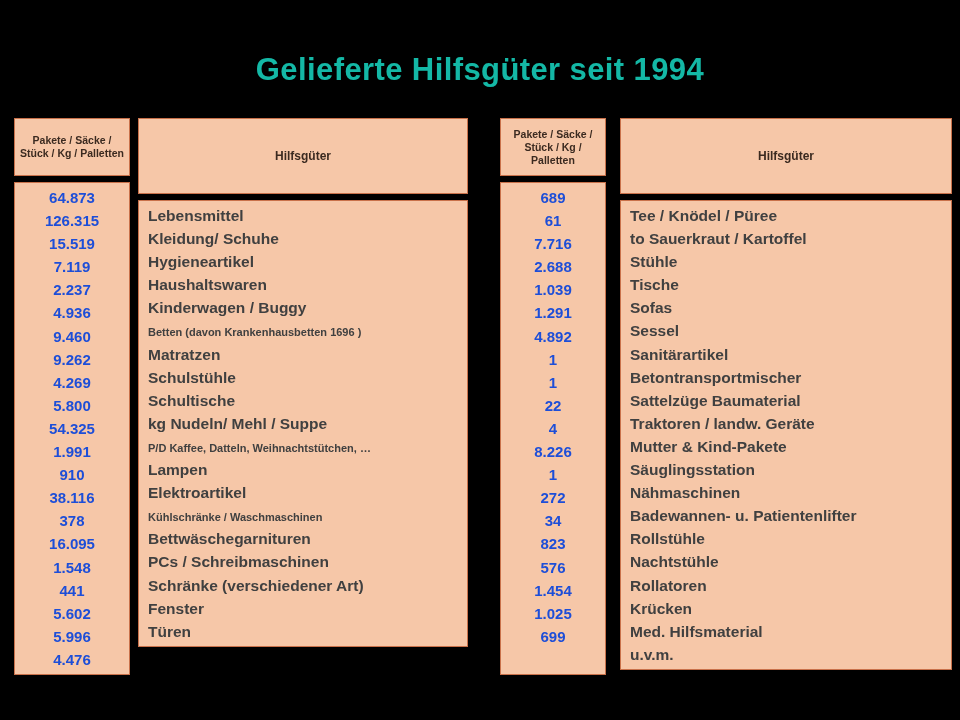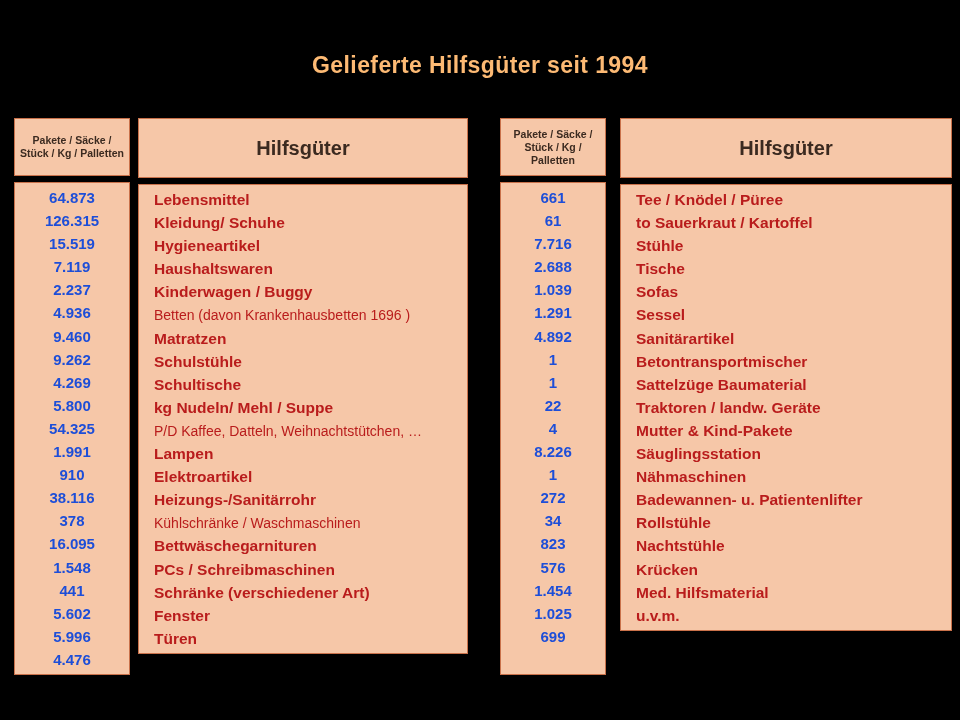--- a/index.html
+++ b/index.html
@@ -13,22 +13,22 @@
     font-family: "Liberation Sans", sans-serif;
     overflow: hidden;
     position: relative;
   }
   .page-title {
     position: absolute;
     top: 52px;
     left: 0;
     width: 960px;
     text-align: center;
-    color: #fdba74;
-    font-size: 23px;
+    color: #14b8a6;
+    font-size: 31px;
     font-weight: bold;
     letter-spacing: 0.4px;
   }
 
   .panel {
     position: absolute;
     top: 118px;
   }
   .panel-left { left: 14px; }
   .panel-right { left: 500px; }
@@ -57,22 +57,22 @@
   }
 
   .head-amounts {
     height: 58px;
     font-size: 10.5px;
     line-height: 13px;
     font-weight: bold;
     padding: 0 4px;
   }
   .head-items {
-    height: 60px;
-    font-size: 20px;
+    height: 76px;
+    font-size: 12px;
     font-weight: bold;
   }
 
   .body-box {
     background: #f6c7a8;
     border: 1px solid #c9714a;
     box-sizing: border-box;
     margin-top: 6px;
     padding: 3px 0 3px 0;
   }
@@ -84,30 +84,30 @@
     white-space: nowrap;
     overflow: hidden;
   }
   .amount-row {
     text-align: center;
     font-size: 15px;
     font-weight: bold;
     color: #1d4ed8;
   }
   .item-row {
-    padding-left: 15px;
-    color: #b91c1c;
+    padding-left: 9px;
+    color: #404040;
   }
   .item-row .big {
     font-size: 15.5px;
     font-weight: bold;
   }
   .item-row .small {
-    font-size: 14px;
-    font-weight: normal;
+    font-size: 11px;
+    font-weight: bold;
   }
 
   
   .panel-left .col-amounts { width: 116px; }
   .panel-left .col-items { width: 330px; margin-left: 8px; }
   
   .panel-right .col-amounts { width: 106px; }
   .panel-right .col-items { width: 332px; margin-left: 14px; }
 </style>
 </head>
@@ -152,38 +152,37 @@
           <div class="row item-row"><span class="big">Haushaltswaren</span></div>
           <div class="row item-row"><span class="big">Kinderwagen / Buggy</span></div>
           <div class="row item-row"><span class="small">Betten   (davon Krankenhausbetten   1696 )</span></div>
           <div class="row item-row"><span class="big">Matratzen</span></div>
           <div class="row item-row"><span class="big">Schulstühle</span></div>
           <div class="row item-row"><span class="big">Schultische</span></div>
           <div class="row item-row"><span class="big">kg Nudeln/ Mehl / Suppe</span></div>
           <div class="row item-row"><span class="small">P/D Kaffee, Datteln, Weihnachtstütchen, …</span></div>
           <div class="row item-row"><span class="big">Lampen</span></div>
           <div class="row item-row"><span class="big">Elektroartikel</span></div>
-          <div class="row item-row"><span class="big">Heizungs-/Sanitärrohr</span></div>
           <div class="row item-row"><span class="small">Kühlschränke / Waschmaschinen</span></div>
           <div class="row item-row"><span class="big">Bettwäschegarnituren</span></div>
           <div class="row item-row"><span class="big">PCs / Schreibmaschinen</span></div>
           <div class="row item-row"><span class="big">Schränke (verschiedener Art)</span></div>
           <div class="row item-row"><span class="big">Fenster</span></div>
           <div class="row item-row"><span class="big">Türen</span></div>
         </div>
     </div>
   </div>
 </div>
 
 <div class="panel panel-right">
   <div class="cols">
     <div class="col-amounts">
       <div class="head-box head-amounts">Pakete / Säcke / Stück / Kg / Palletten</div>
       <div class="body-box" id="right-amounts">
-          <div class="row amount-row">661</div>
+          <div class="row amount-row">689</div>
           <div class="row amount-row">61</div>
           <div class="row amount-row">7.716</div>
           <div class="row amount-row">2.688</div>
           <div class="row amount-row">1.039</div>
           <div class="row amount-row">1.291</div>
           <div class="row amount-row">4.892</div>
           <div class="row amount-row">1</div>
           <div class="row amount-row">1</div>
           <div class="row amount-row">22</div>
           <div class="row amount-row">4</div>
@@ -211,19 +210,20 @@
           <div class="row item-row"><span class="big">Sanitärartikel</span></div>
           <div class="row item-row"><span class="big">Betontransportmischer</span></div>
           <div class="row item-row"><span class="big">Sattelzüge Baumaterial</span></div>
           <div class="row item-row"><span class="big">Traktoren / landw. Geräte</span></div>
           <div class="row item-row"><span class="big">Mutter &amp; Kind-Pakete</span></div>
           <div class="row item-row"><span class="big">Säuglingsstation</span></div>
           <div class="row item-row"><span class="big">Nähmaschinen</span></div>
           <div class="row item-row"><span class="big">Badewannen- u. Patientenlifter</span></div>
           <div class="row item-row"><span class="big">Rollstühle</span></div>
           <div class="row item-row"><span class="big">Nachtstühle</span></div>
+          <div class="row item-row"><span class="big">Rollatoren</span></div>
           <div class="row item-row"><span class="big">Krücken</span></div>
           <div class="row item-row"><span class="big">Med. Hilfsmaterial</span></div>
           <div class="row item-row"><span class="big">u.v.m.</span></div>
         </div>
     </div>
   </div>
 </div>
 
 </body></html>

